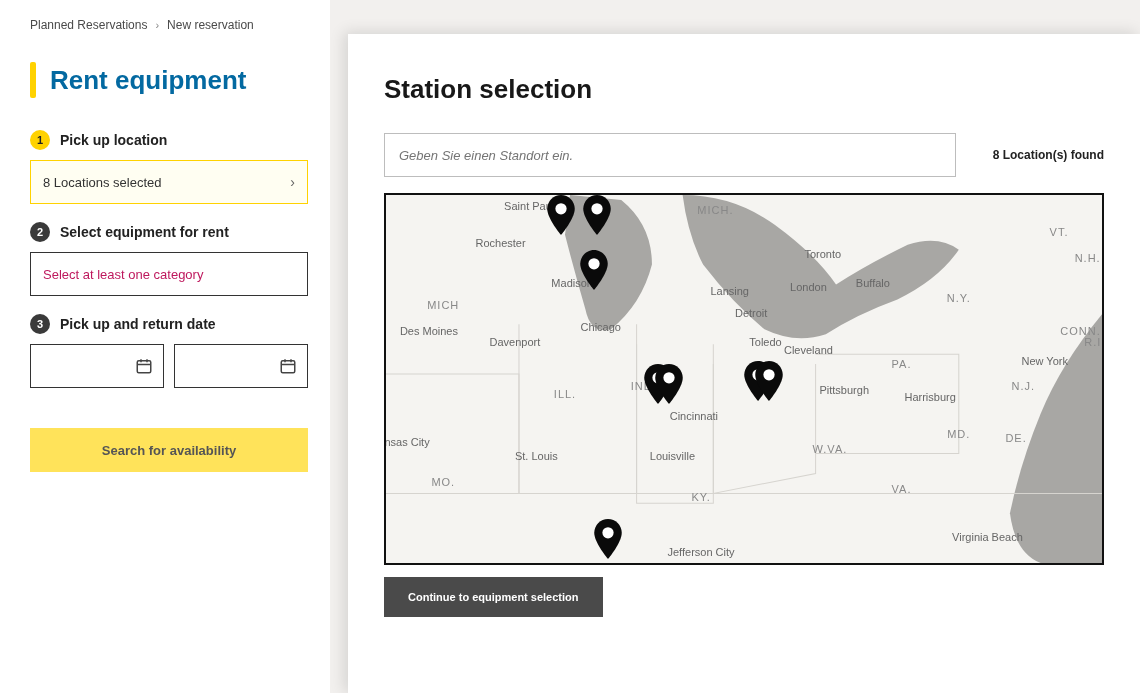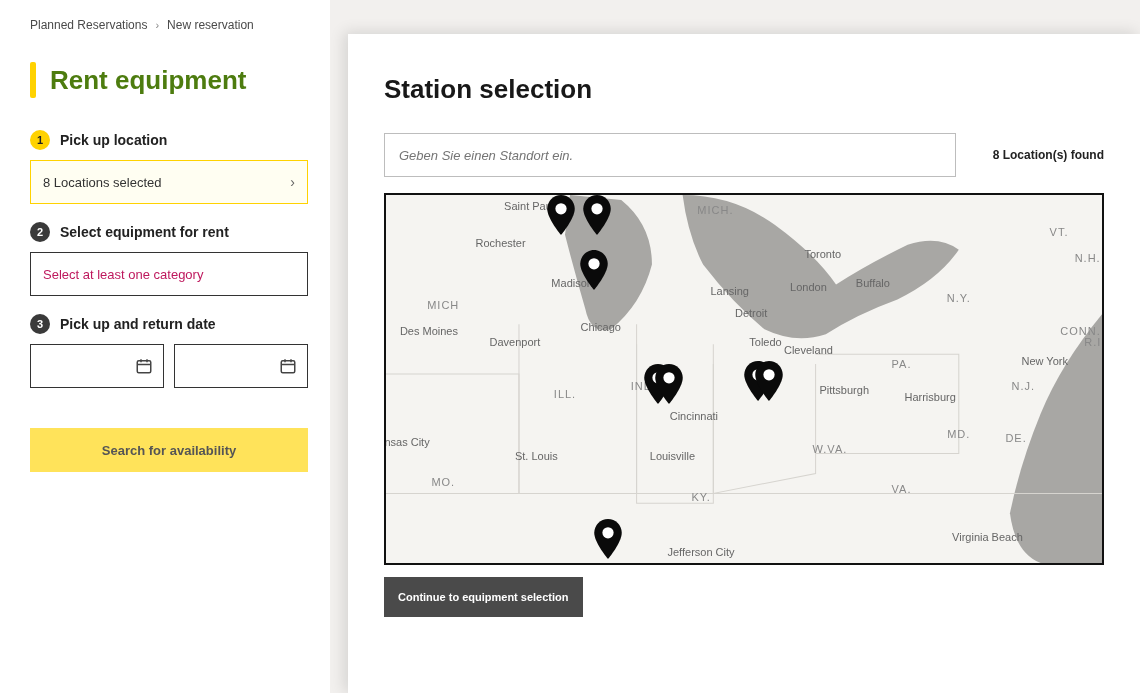--- a/index.html
+++ b/index.html
@@ -41,21 +41,21 @@
   }
   .yellow-bar {
     width: 6px;
     height: 36px;
     background: #ffd200;
     border-radius: 2px;
   }
   .page-title {
     font-size: 26px;
     font-weight: 900;
-    color: #4d7c0f;
+    color: #0369a1;
   }
   .step {
     margin-bottom: 18px;
   }
   .step-header {
     display: flex;
     align-items: center;
     gap: 10px;
     margin-bottom: 10px;
   }
@@ -210,21 +210,21 @@
     transform: translate(-50%, -50%);
   }
   .map-label.state { font-size: 11px; color: #888; letter-spacing: 1px; }
   .pin {
     position: absolute;
     transform: translate(-50%, -100%);
   }
   .continue-btn {
     margin-top: 12px;
     height: 40px;
-    padding: 0 14px;
+    padding: 0 24px;
     background: #4a4a4a;
     color: #fff;
     border: none;
     font-size: 11px;
     font-weight: 700;
     cursor: pointer;
   }
 </style>
 </head>
 <body>

